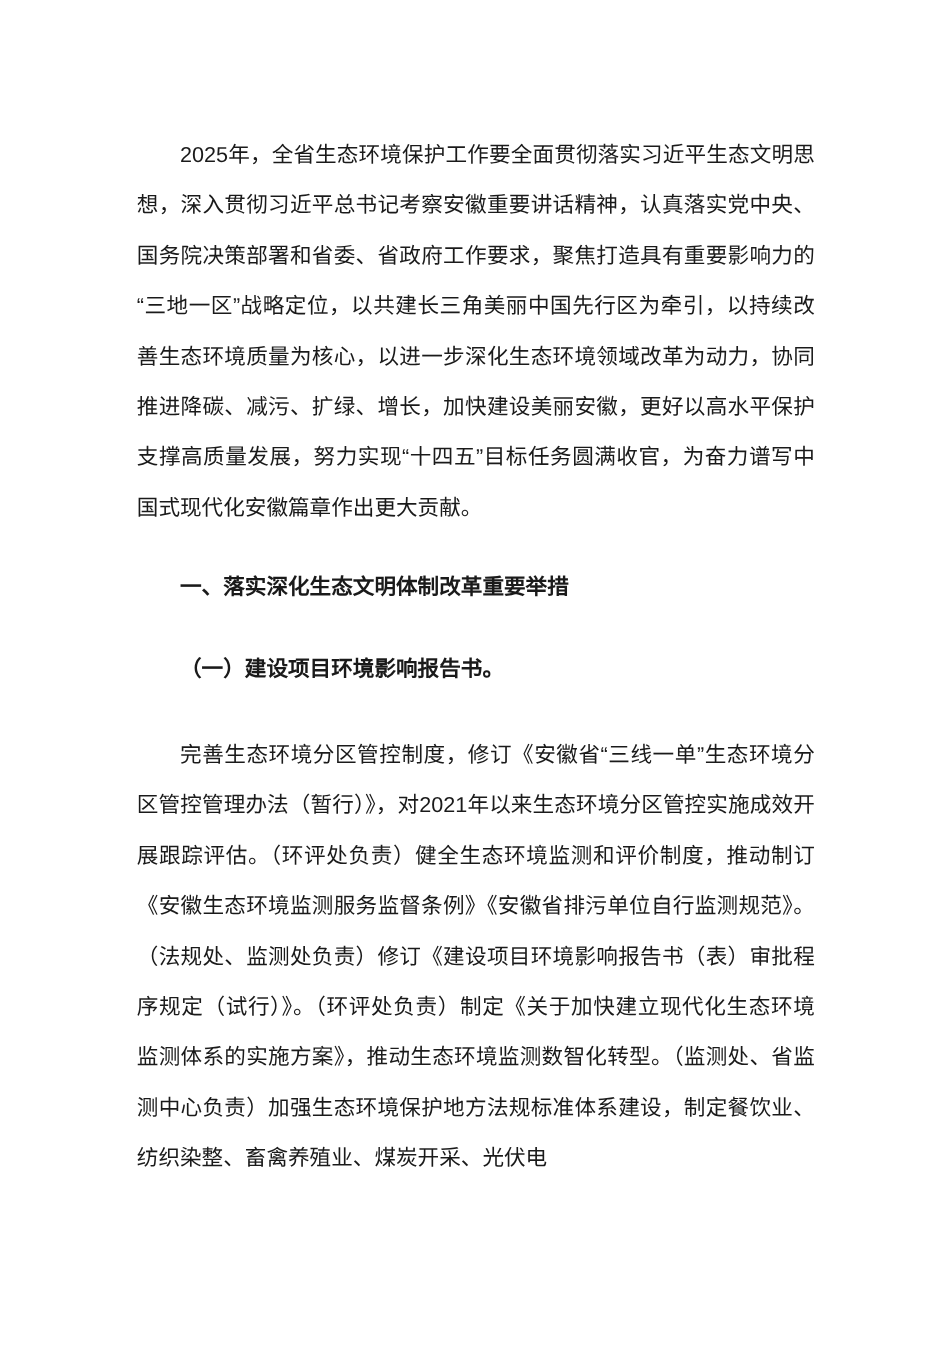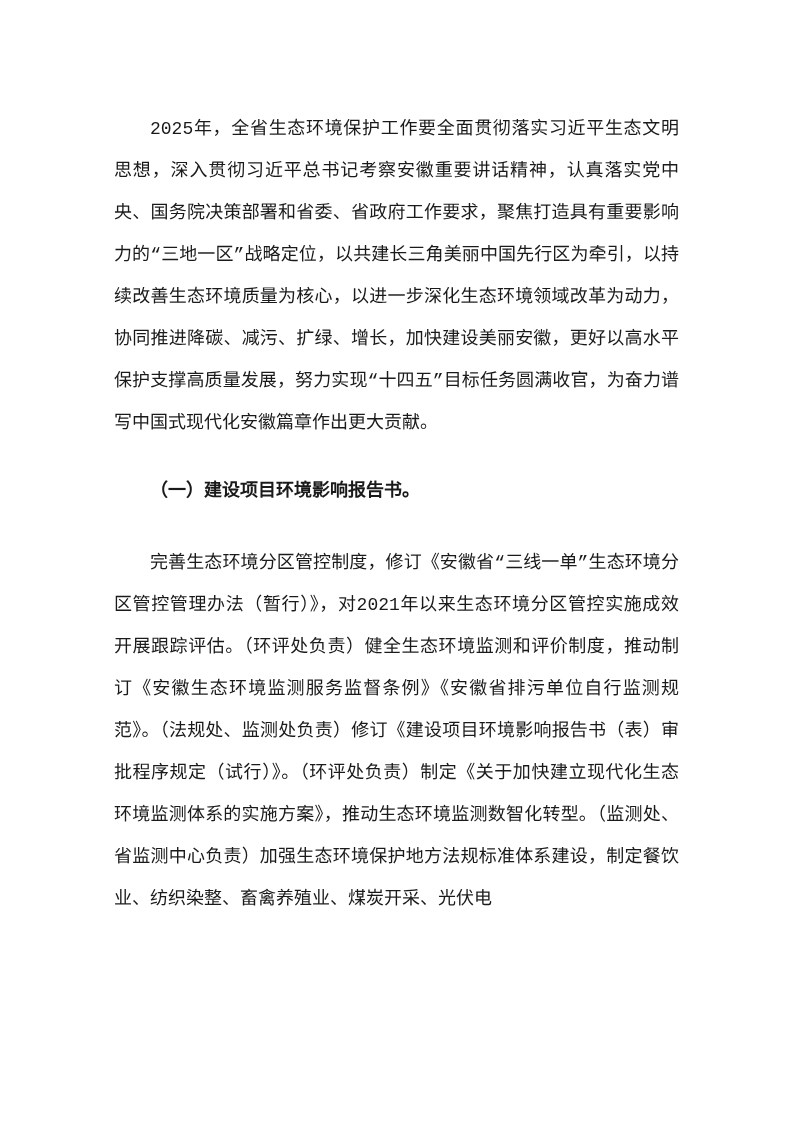--- a/index.html
+++ b/index.html
@@ -9,21 +9,21 @@
   }
   .page {
     position: relative;
     box-sizing: border-box;
     width: 793px;
     height: 1122px;
     margin: 0;
     background: #ffffff;
     padding: 108px 114px 0 114px;
     overflow: hidden;
-    font-family: Liberation Mono, monospace;
+    font-family: Liberation Sans, sans-serif;
   }
   .page p,
   .page h2,
   .page h3 {
     margin: 0;
     font-size: 18px;
     line-height: 42px;
     font-weight: normal;
     color: #1a1a1a;
     text-align: justify;
@@ -46,18 +46,19 @@
     margin-top: 30px !important;
   }
 </style>
 </head>
 <body>
 
 <div class="page">
 
   <p class="para-intro">2025年，全省生态环境保护工作要全面贯彻落实习近平生态文明思想，深入贯彻习近平总书记考察安徽重要讲话精神，认真落实党中央、国务院决策部署和省委、省政府工作要求，聚焦打造具有重要影响力的“三地一区”战略定位，以共建长三角美丽中国先行区为牵引，以持续改善生态环境质量为核心，以进一步深化生态环境领域改革为动力，协同推进降碳、减污、扩绿、增长，加快建设美丽安徽，更好以高水平保护支撑高质量发展，努力实现“十四五”目标任务圆满收官，为奋力谱写中国式现代化安徽篇章作出更大贡献。</p>
 
+  <h2 class="section-heading">一、落实深化生态文明体制改革重要举措</h2>
 
   <h3 class="subsection-heading">（一）建设项目环境影响报告书。</h3>
 
   <p class="para-measures">完善生态环境分区管控制度，修订《安徽省“三线一单”生态环境分区管控管理办法（暂行）》，对2021年以来生态环境分区管控实施成效开展跟踪评估。（环评处负责）健全生态环境监测和评价制度，推动制订《安徽生态环境监测服务监督条例》《安徽省排污单位自行监测规范》。（法规处、监测处负责）修订《建设项目环境影响报告书（表）审批程序规定（试行）》。（环评处负责）制定《关于加快建立现代化生态环境监测体系的实施方案》，推动生态环境监测数智化转型。（监测处、省监测中心负责）加强生态环境保护地方法规标准体系建设，制定餐饮业、纺织染整、畜禽养殖业、煤炭开采、光伏电</p>
 
 </div>
 
 </body></html>

